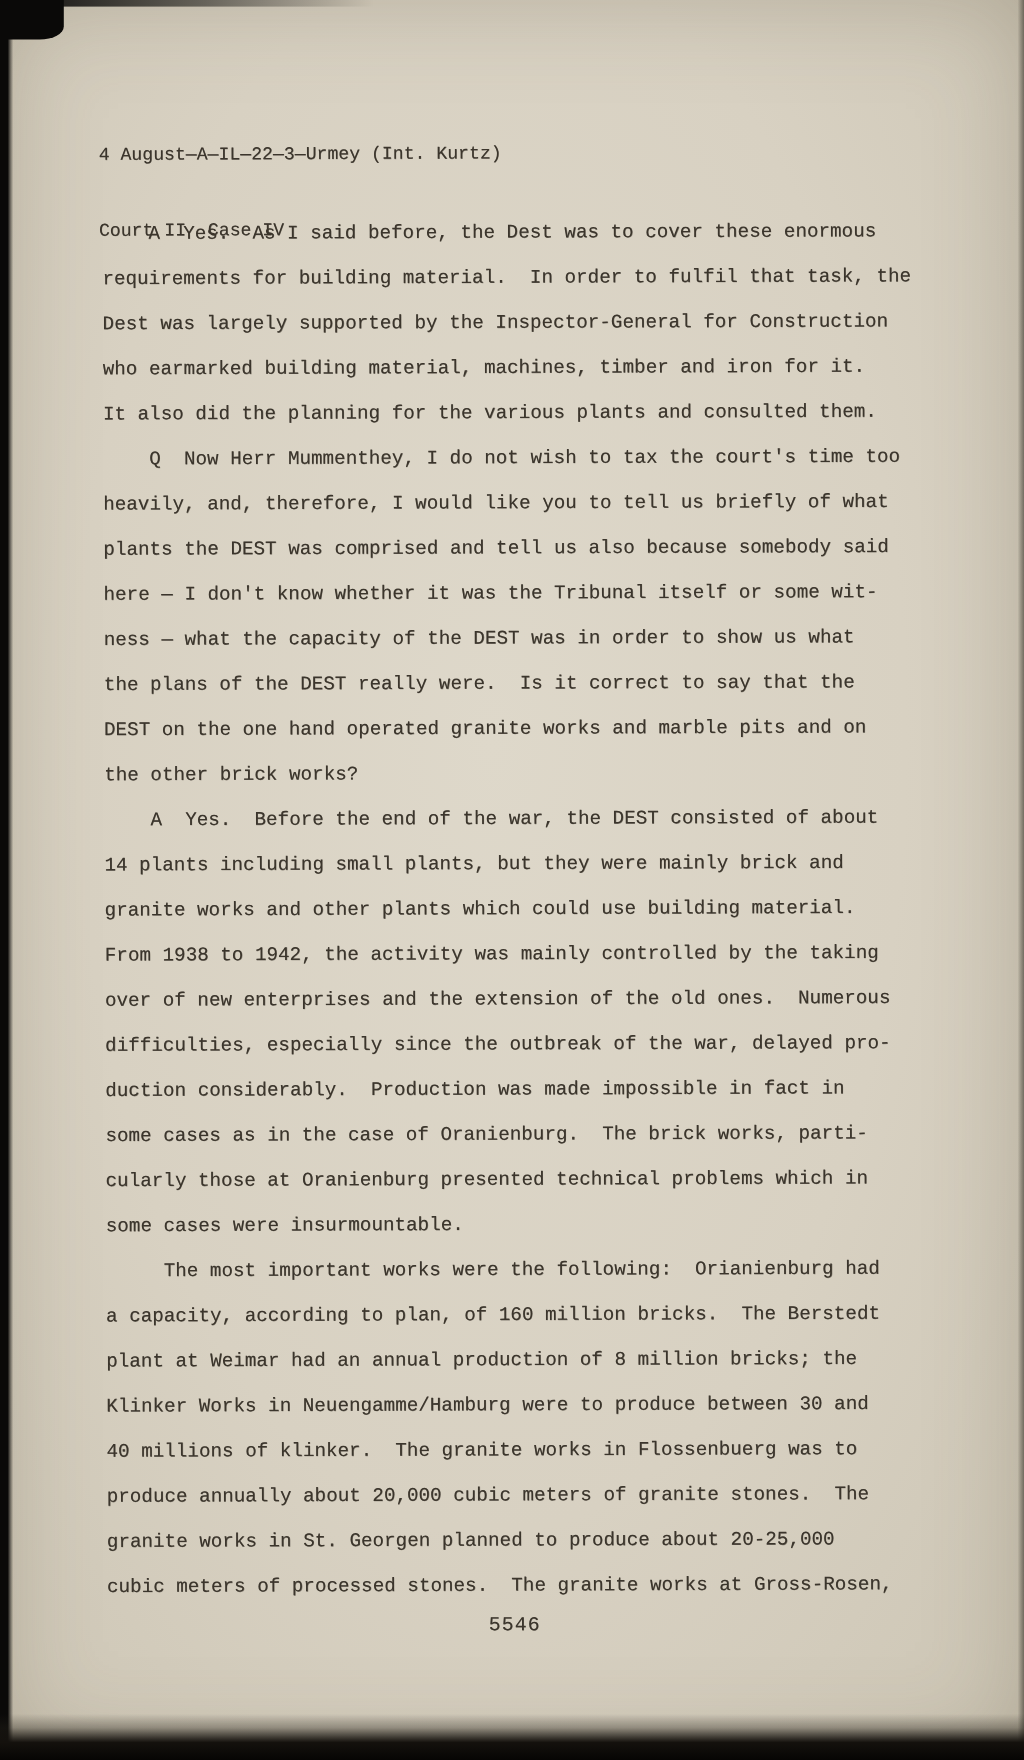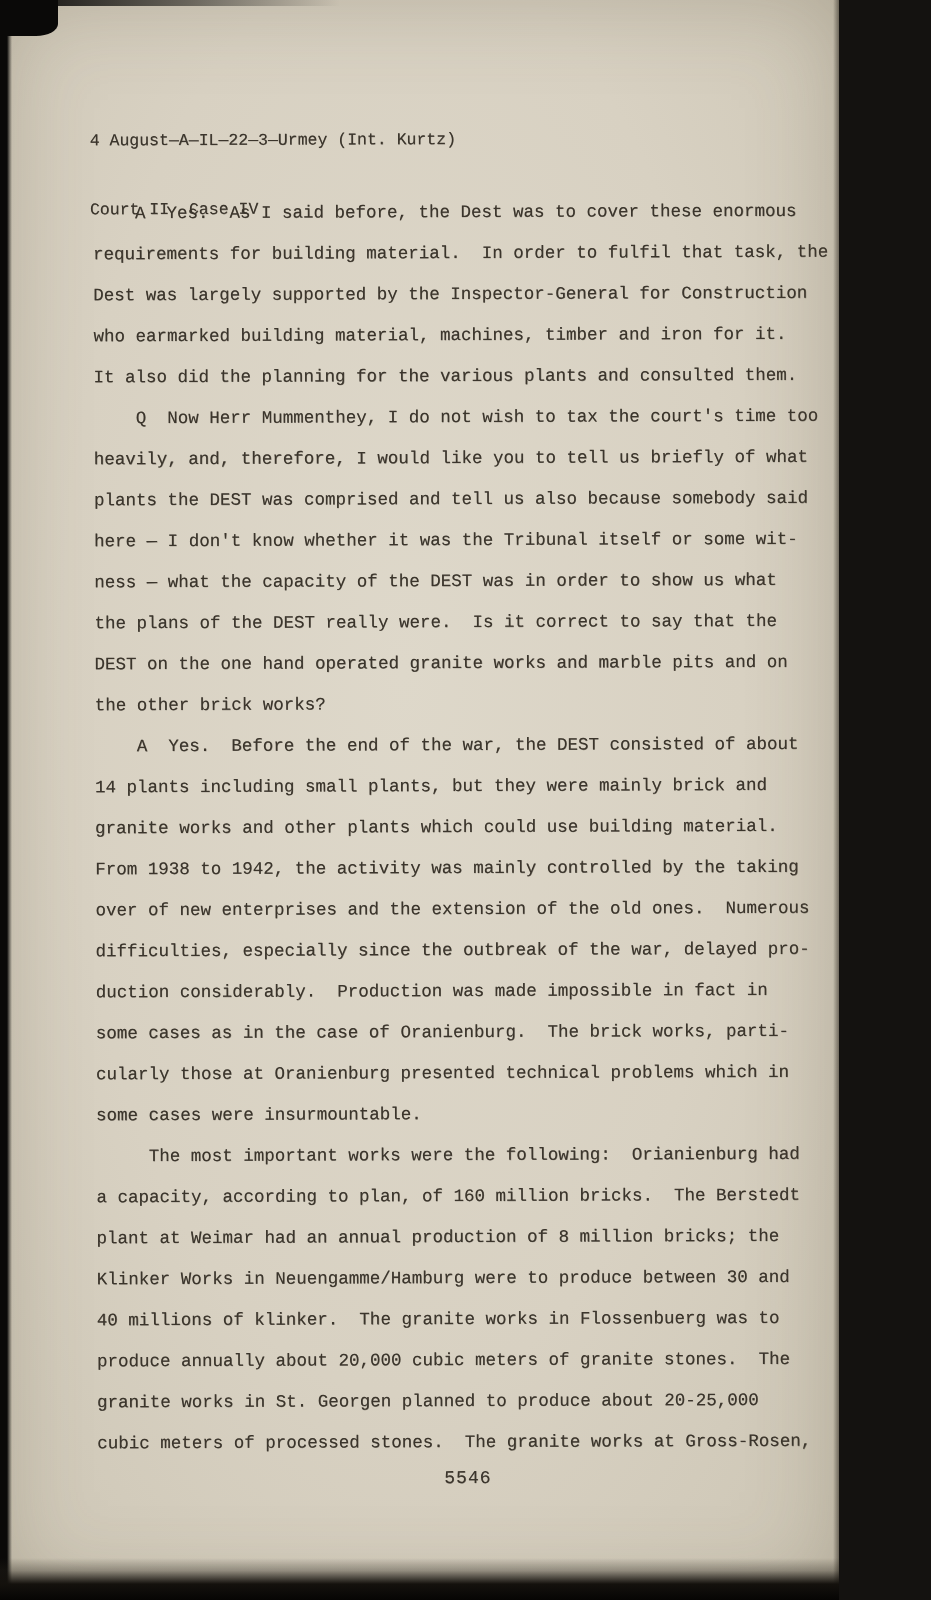--- a/index.html
+++ b/index.html
@@ -2,21 +2,21 @@
 <html><head>
 <meta charset="utf-8">
 <style>
   html, body {
     margin: 0;
     padding: 0;
     background: #141210;
   }
   .page {
     position: relative;
-    width: 839px;
+    width: 931px;
     height: 1600px;
     overflow: hidden;
     background-color: #d8d1c2;
     background-image: radial-gradient(ellipse at 48% 42%, #ded8ca 0%, #d8d1c2 55%, #ccc5b4 100%);
     font-family: "Liberation Mono", "DejaVu Sans Mono", monospace;
     color: #3b352c;
   }
   .vignette {
     position: absolute;
     inset: 0;

